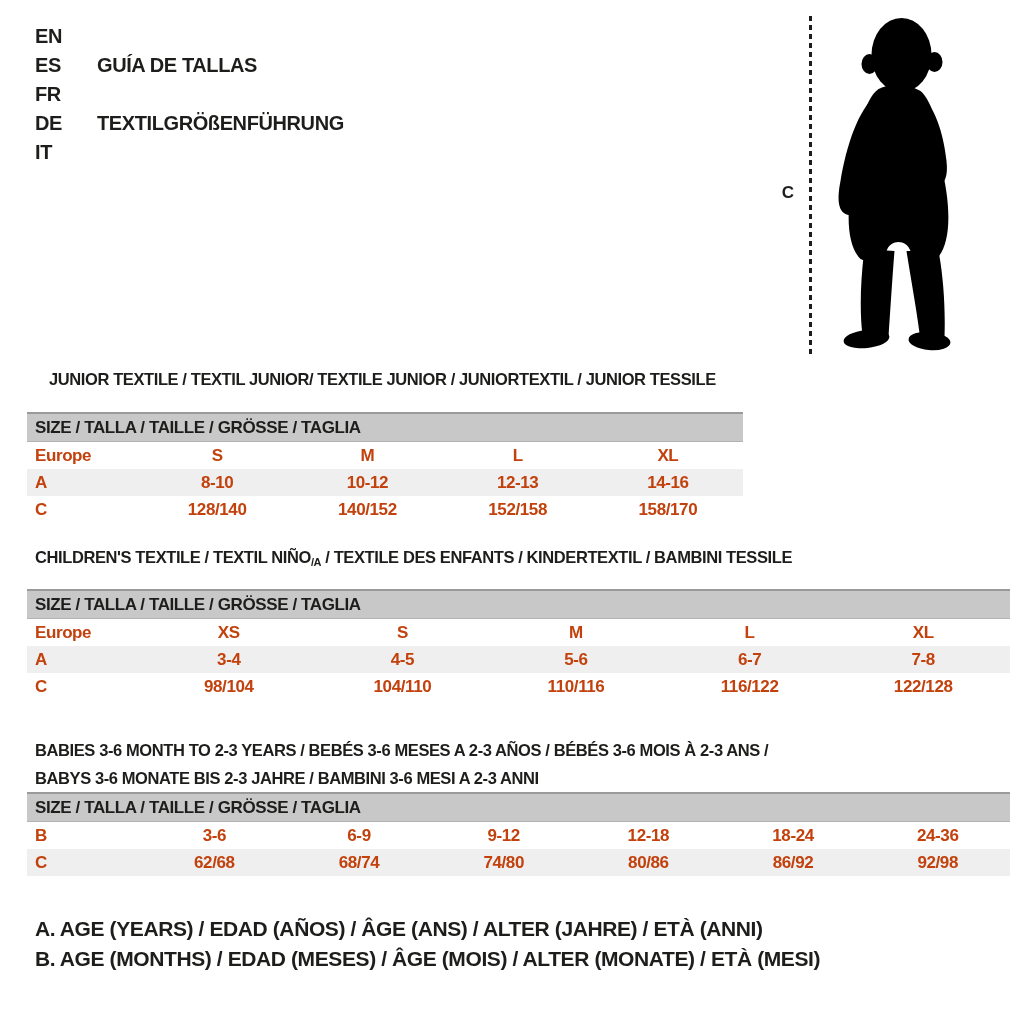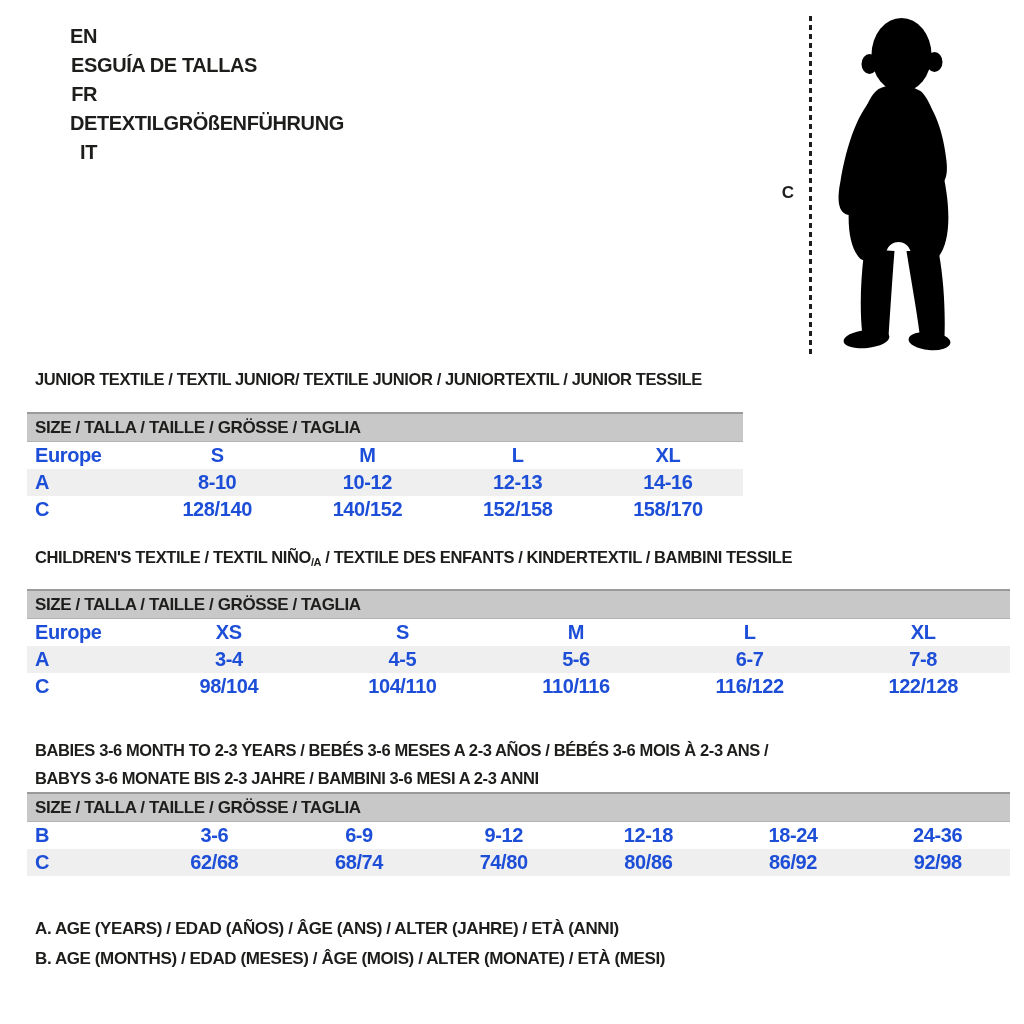--- a/index.html
+++ b/index.html
@@ -6,58 +6,58 @@
   body{
     width:1024px;height:1024px;
     background:var(--background,#fff);
     font-family:"Liberation Sans","DejaVu Sans",sans-serif;
     color:var(--ink,#1d1d1b);
   }
   .canvas{position:relative;width:1024px;height:1024px;background:var(--background,#fff);overflow:hidden;}
 
   
   .lang-block{position:absolute;left:35px;top:22px;}
-  .lang-row{display:flex;height:29px;align-items:center;font-weight:bold;font-size:20px;letter-spacing:-0.4px;text-align:right;}
+  .lang-row{display:flex;height:29px;align-items:center;font-weight:bold;font-size:20px;letter-spacing:-0.4px;}
   .lang-code{width:62px;}
 
   
   .figure-line{position:absolute;left:809px;top:16px;width:3px;height:338px;
     background:repeating-linear-gradient(to bottom,var(--ink,#1d1d1b) 0 5px,transparent 5px 9px);}
   .figure-c{position:absolute;left:778px;top:183px;width:20px;text-align:center;
     font-size:17px;font-weight:bold;}
   .figure-svg{position:absolute;left:826px;top:13px;width:143px;height:341px;color:var(--silhouette,#000);}
 
   
   .section-title{position:absolute;left:35px;font-size:16.5px;font-weight:bold;
     letter-spacing:-0.4px;white-space:nowrap;}
-  #junior-title{top:370px;}
+  #junior-title{top:370px;margin-left:14px;}
   #children-title{top:548px;}
   #babies-title{top:736px;line-height:28px;}
   .sub{font-size:11px;position:relative;top:3px;}
 
   
   .size-table{position:absolute;left:27px;}
   #junior-table{top:412px;width:716px;}
   #children-table{top:589px;width:983px;}
   #babies-table{top:792px;width:983px;}
   .table-header{height:30px;box-sizing:border-box;background:var(--header-bar,#c8c8c8);
     border-top:2px solid var(--header-bar-edge,#9a9a9a);
     border-bottom:1px solid #b3b3b3;
     display:flex;align-items:center;padding-left:8px;
     font-size:17px;font-weight:bold;letter-spacing:-0.4px;}
-  .trow{display:flex;height:27px;align-items:center;font-size:20px;font-weight:bold;
-    letter-spacing:-0.4px;color:#1d4ed8;}
+  .trow{display:flex;height:27px;align-items:center;font-size:17px;font-weight:bold;
+    letter-spacing:-0.4px;color:#c2410c;}
   .trow.shaded{background:var(--row-shade,#efefef);}
   .trow .rlabel{width:115px;padding-left:8px;box-sizing:border-box;}
   .trow .cell{flex:1;text-align:center;}
 
   
   .notes{position:absolute;left:35px;top:914px;}
   .note-line{height:30px;display:flex;align-items:center;
-    font-size:17px;font-weight:bold;letter-spacing:-0.4px;white-space:nowrap;}
+    font-size:21px;font-weight:bold;letter-spacing:-0.4px;white-space:nowrap;}
 </style>
 </head>
 <body style="--background: #ffffff; --ink: #1d1d1b; --header-bar: #c8c8c8; --header-bar-edge: #9a9a9a; --row-shade: #efefef; --silhouette: #000000;">
 
 <div class="canvas">
 
   <div class="lang-block">
       <div class="lang-row">
         <span class="lang-code">EN</span>
       </div>

